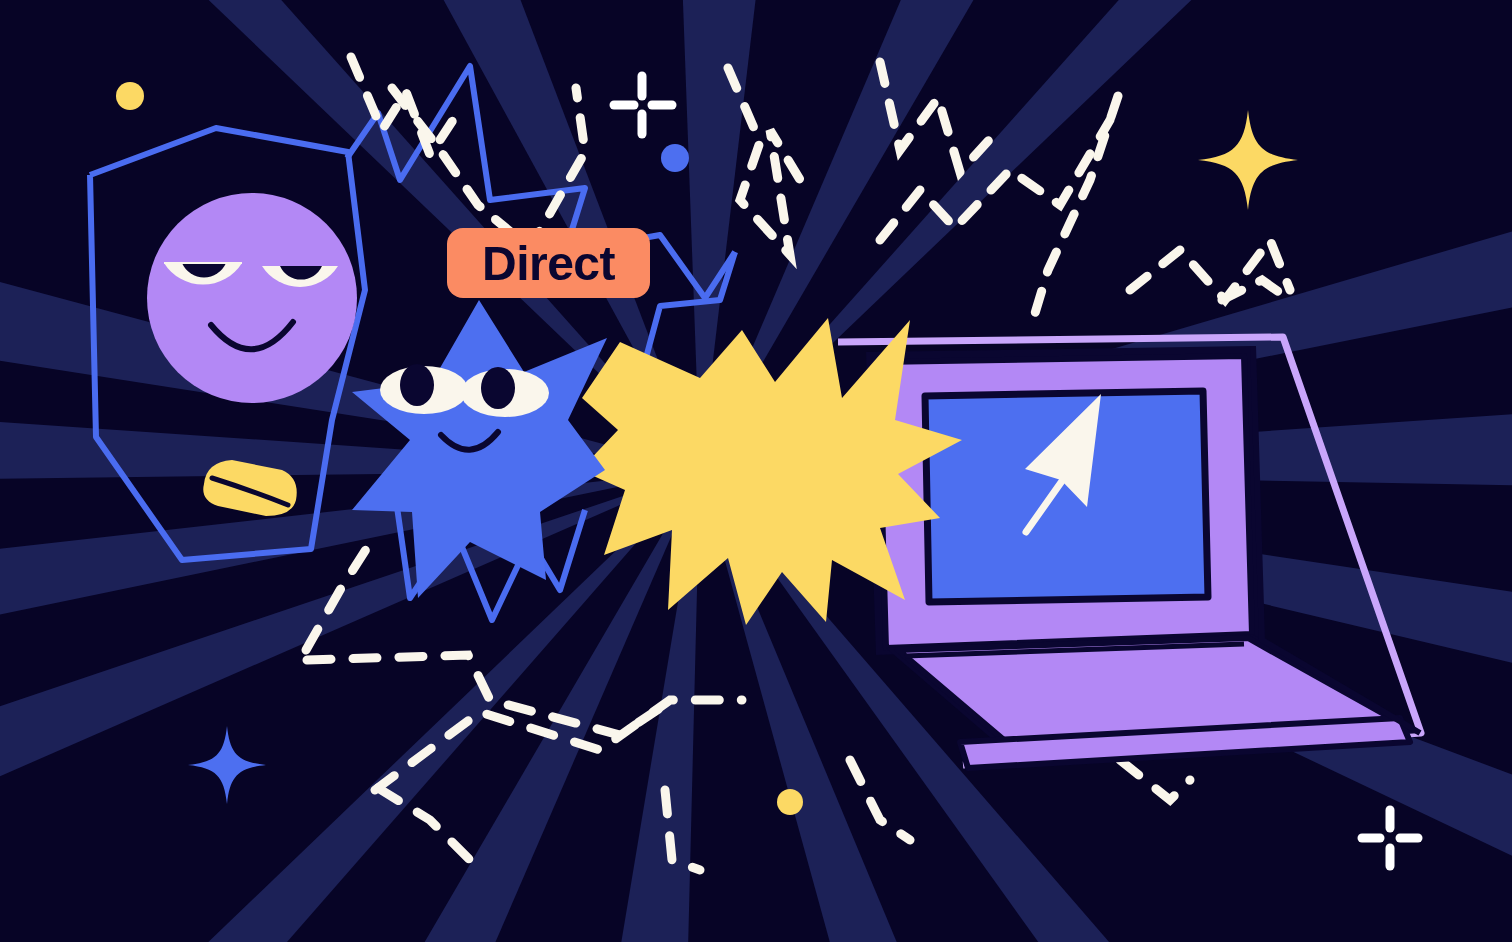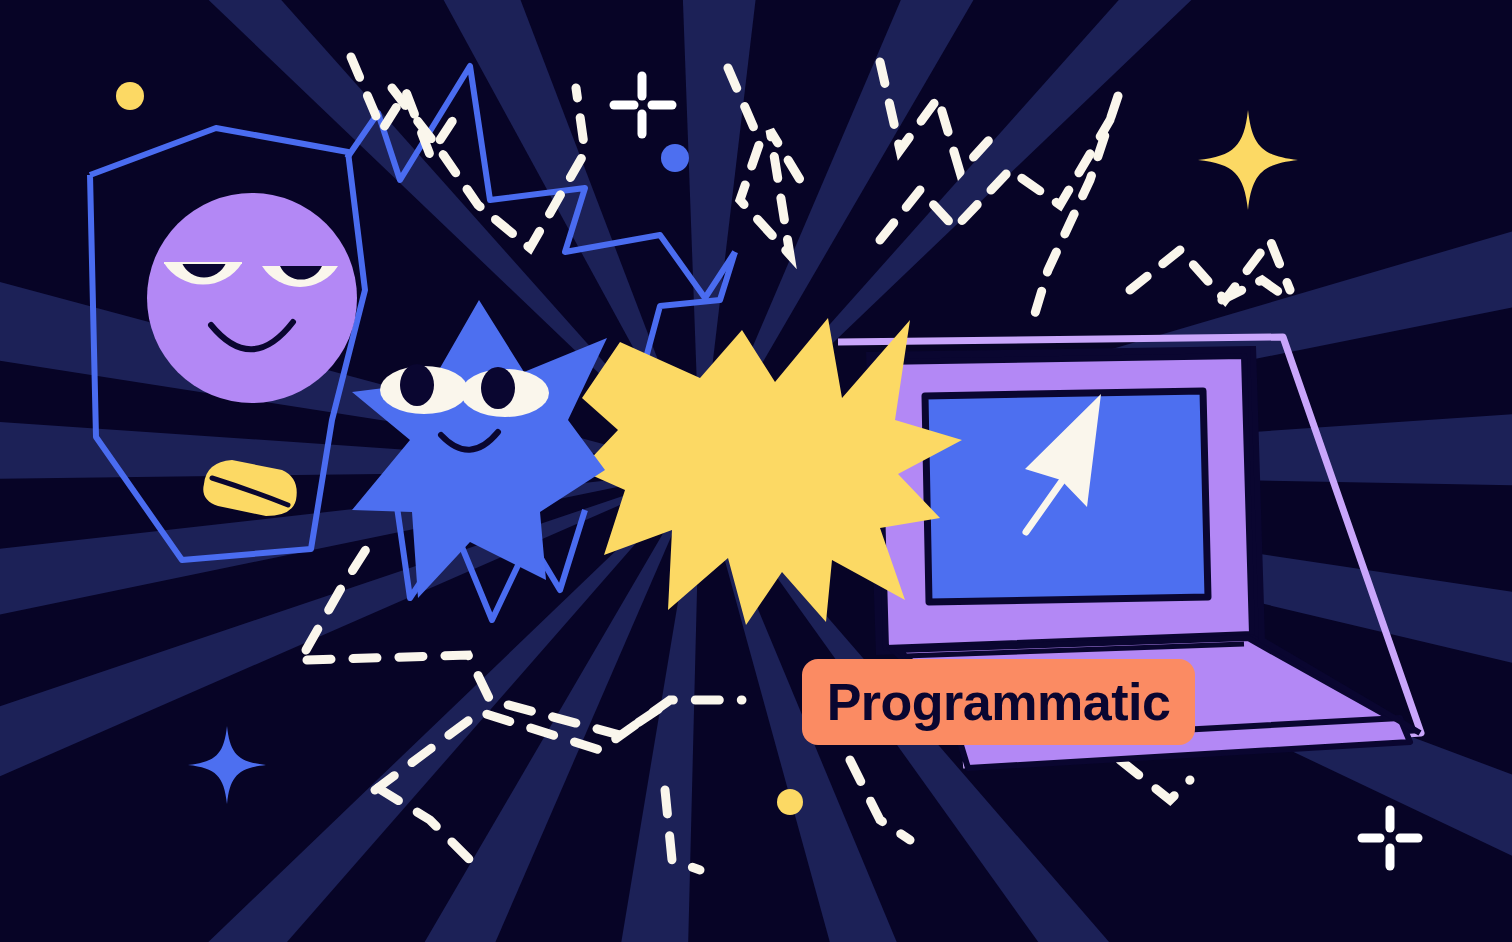--- a/index.html
+++ b/index.html
@@ -190,19 +190,19 @@
       <ellipse cx="424" cy="390" rx="44" ry="24" fill="#faf6ec"></ellipse>
       <ellipse cx="417" cy="385" rx="17" ry="21" fill="#0a0630"></ellipse>
     </g>
     <g>
       <ellipse cx="505" cy="393" rx="44" ry="24" fill="#faf6ec"></ellipse>
       <ellipse cx="498" cy="388" rx="17" ry="21" fill="#0a0630"></ellipse>
     </g>
     <path d="M441 435 Q470 466 498 432" fill="none" stroke="#0a0630" stroke-width="6" stroke-linecap="round"></path>
   </svg>
 
-
-  <div class="badge" id="badge-programmatic" style="background:#fb8b63">
-    <span>Programmatic</span>
+  <div class="badge" id="badge-direct" style="background:#fb8b63">
+    <span>Direct</span>
   </div>
 
 
+
 </div>
 
 </body></html>

